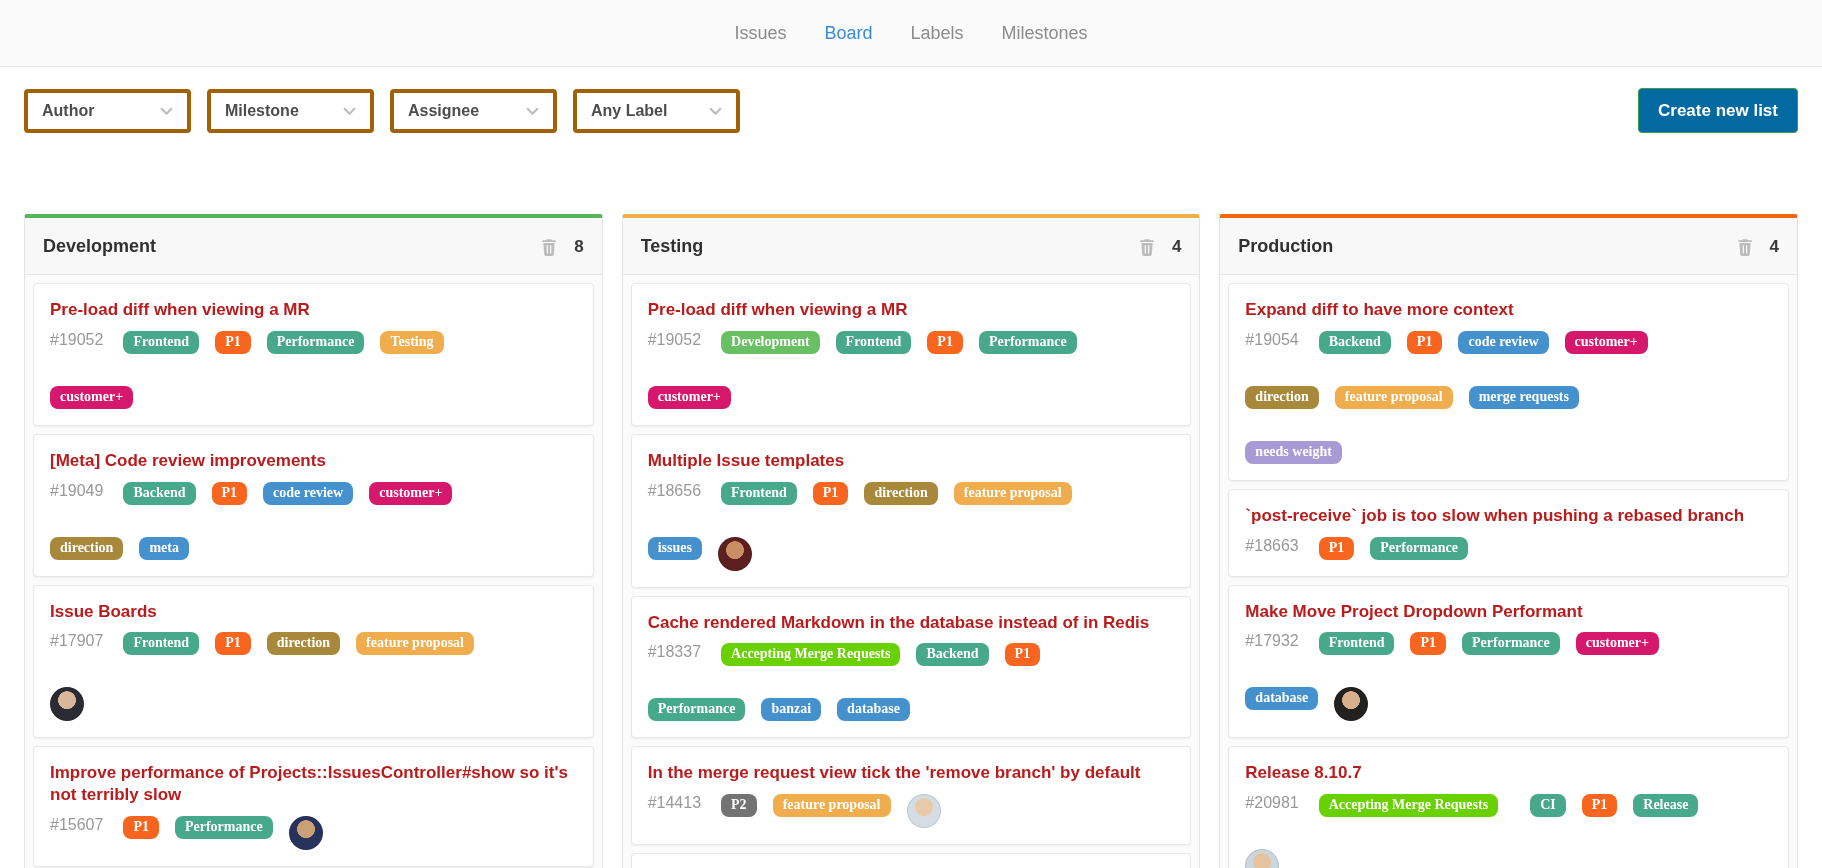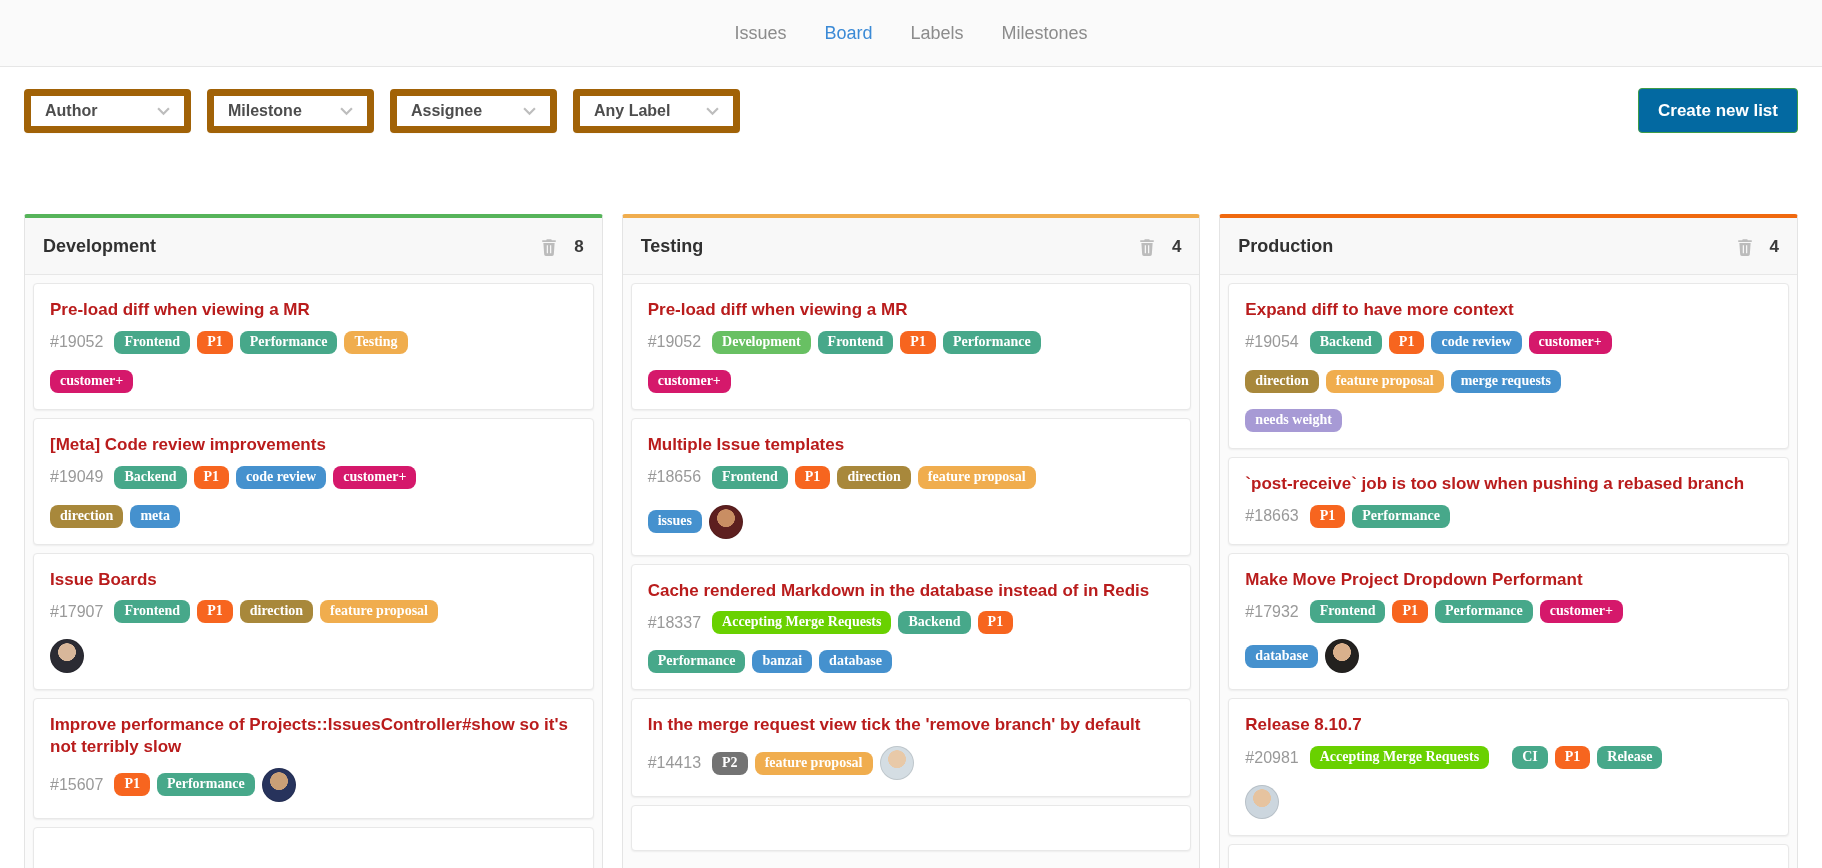--- a/index.html
+++ b/index.html
@@ -7,21 +7,21 @@
               font-family:"Liberation Sans", sans-serif; }
 
   
   .topnav { height:67px; background:#fafafa; border-bottom:1px solid #e6e6e6;
             display:flex; align-items:center; justify-content:center; gap:38px; }
   .topnav a { font-size:18px; color:#8c8c8c; text-decoration:none; cursor:pointer; }
   .topnav a.active { color:#3b8ad6; }
 
   
   .filters { padding:21px 24px; display:flex; align-items:center; gap:16px; }
-  .dropdown { width:167px; height:44px; background:#fff; border:7px solid #a16207;
+  .dropdown { width:167px; height:44px; background:#fff; border:4px solid #a16207;
               border-radius:4px; display:flex; align-items:center; justify-content:space-between;
               padding:0 14px; cursor:pointer; box-shadow:0 1px 1px rgba(0,0,0,0.03); }
   .dropdown .dd-label { font-size:16px; font-weight:bold; color:#4d4d4d; }
   .spacer { flex:1; }
   .create-btn { height:45px; padding:0 19px; background:#0369a1; border:1px solid #3f9c48;
                 border-radius:4px; color:#fff; font-size:17px; font-weight:bold; cursor:pointer; }
 
   
   .board { margin-top:60px; padding:0 24px; display:flex; gap:19px; height:834px; overflow:hidden; }
   .list { flex:1 1 0; background:#fbfbfb; border:1px solid #e4e4e4; border-top:4px solid #999;
@@ -29,22 +29,22 @@
   .list-header { background:#f8f8f8; border-bottom:1px solid #e7e7e7; padding:18px 18px 17px;
                  display:flex; align-items:center; }
   .list-title { font-size:18px; font-weight:bold; color:#313131; }
   .trash-btn { margin-left:auto; background:none; border:none; cursor:pointer; line-height:0; padding:0 2px; }
   .list-count { font-size:17px; font-weight:bold; color:#3a3a3a; margin-left:14px; }
 
   .cards { padding:8px; display:flex; flex-direction:column; gap:8px; }
   .card { background:#fff; border:1px solid #e8e8e8; border-radius:4px;
           padding:15px 16px 16px; box-shadow:0 1px 2px rgba(0,0,0,0.06); cursor:pointer; }
   .card-title { font-size:17px; font-weight:bold; color:#b91c1c; line-height:1.28; }
-  .card-meta { margin-top:10px; display:flex; flex-wrap:wrap; align-items:center;
-               column-gap:7px; row-gap:8px; }
+  .card-meta { margin-top:10px; display:flex; flex-wrap:wrap; align-items:flex-start;
+               column-gap:7px; row-gap:8px;gap:16px; }
   .issue-id { font-size:16px; color:#999; margin-right:4px; }
   .label-pill { display:inline-block; padding:3px 10px 4px; border-radius:8px;
                 color:#fff; font-size:14px; font-weight:bold; white-space:nowrap; cursor:pointer;font-family:Liberation Serif, serif; }
   .flex-break { flex-basis:100%; height:0; }
   .avatar { width:34px; height:34px; border-radius:50%; border:1px solid rgba(0,0,0,0.1);
             cursor:pointer; flex:0 0 auto; }
   .card.peek { min-height:46px; }
 </style>
 </head>
 <body>

